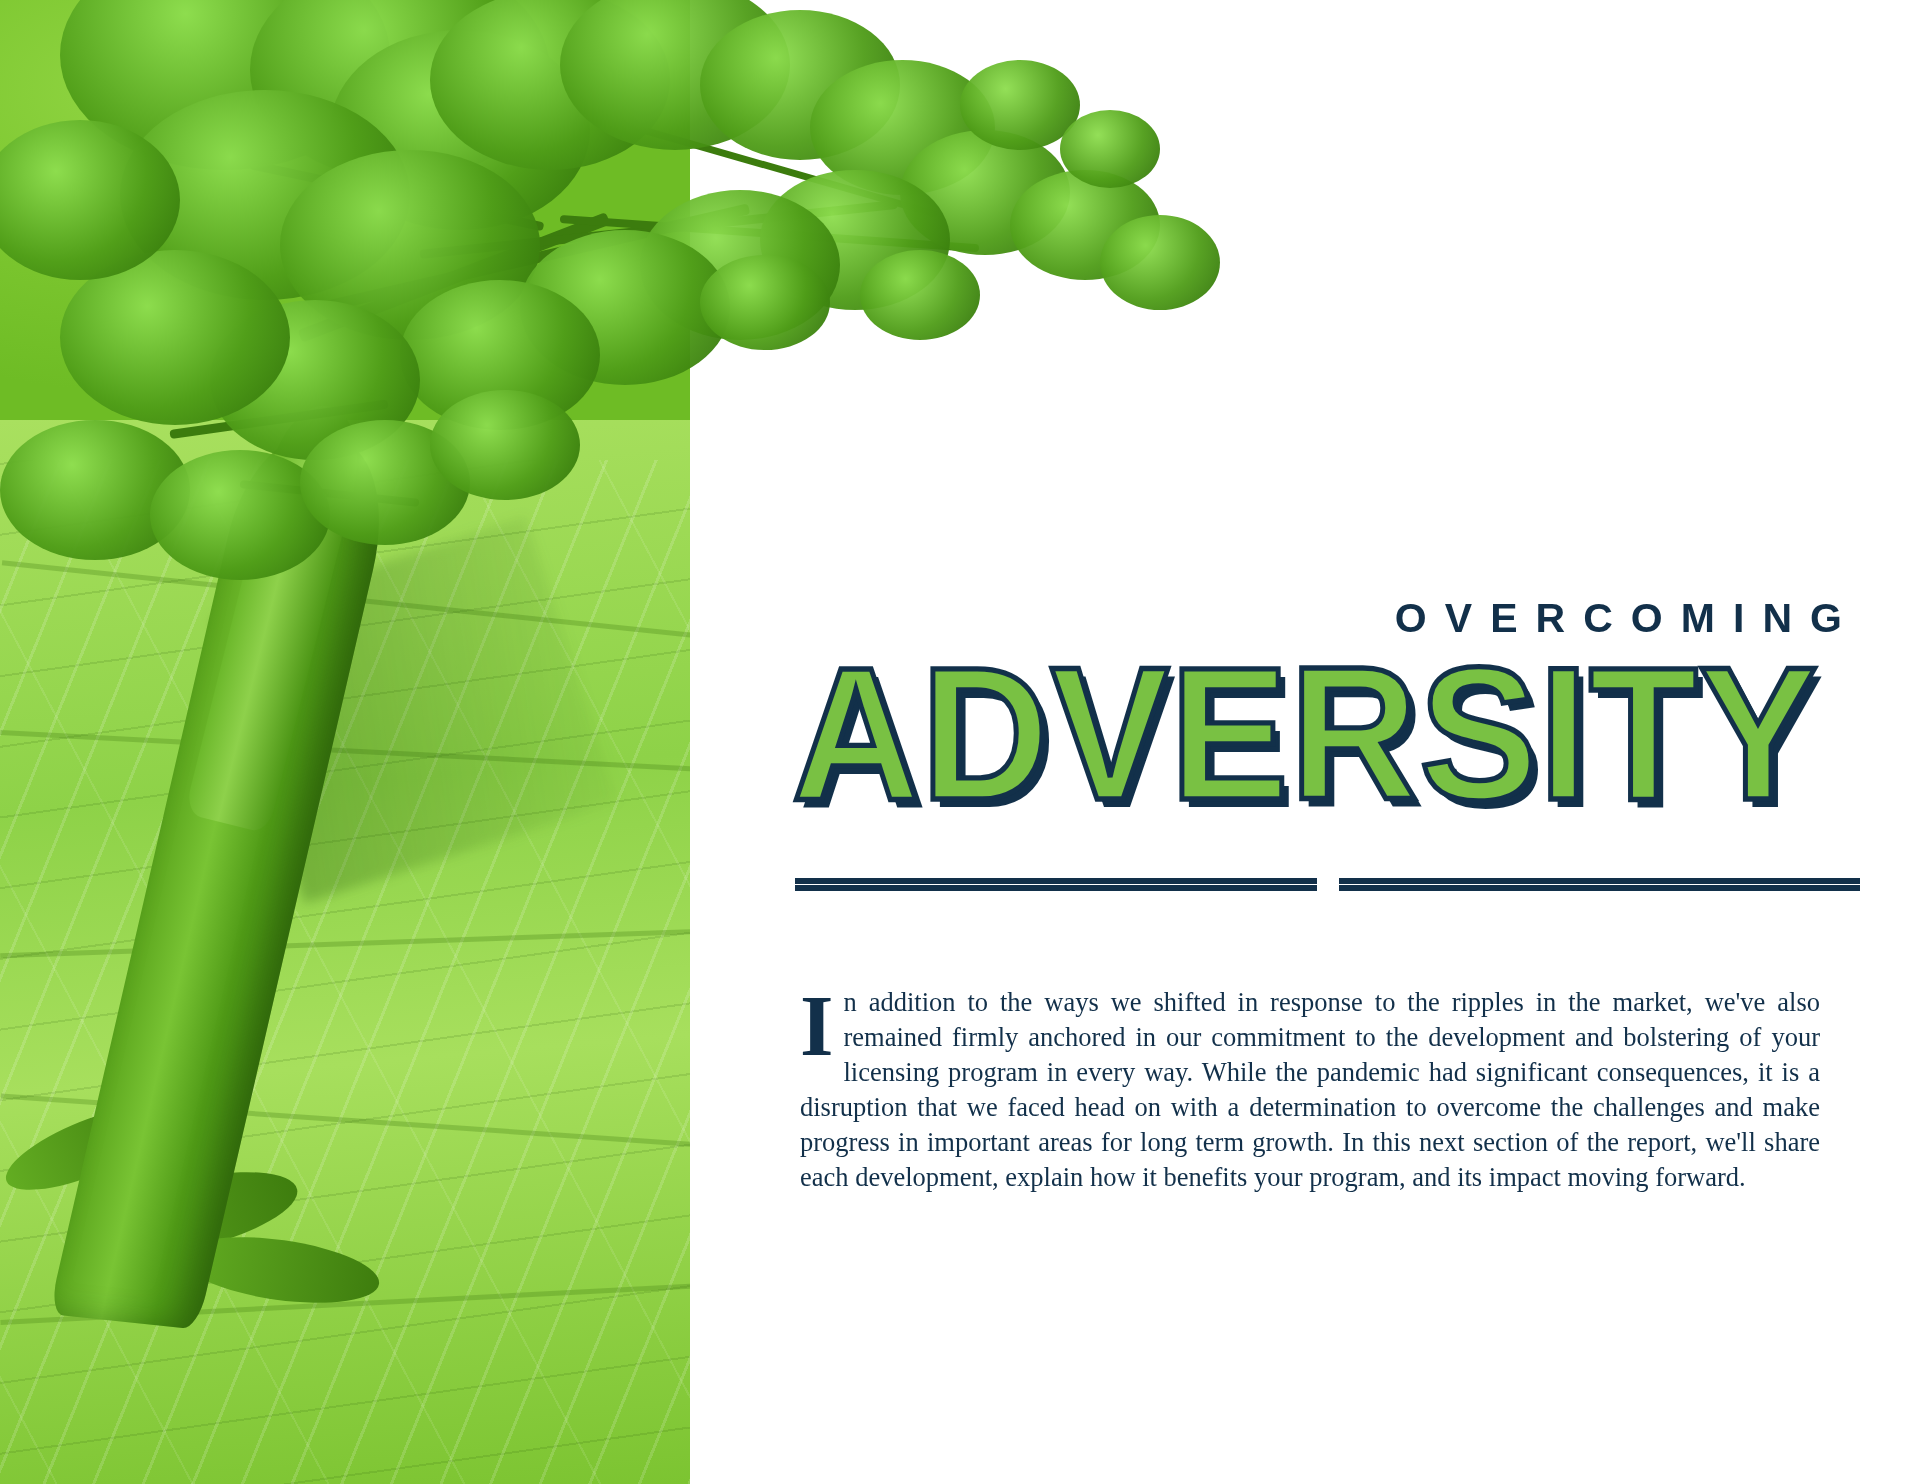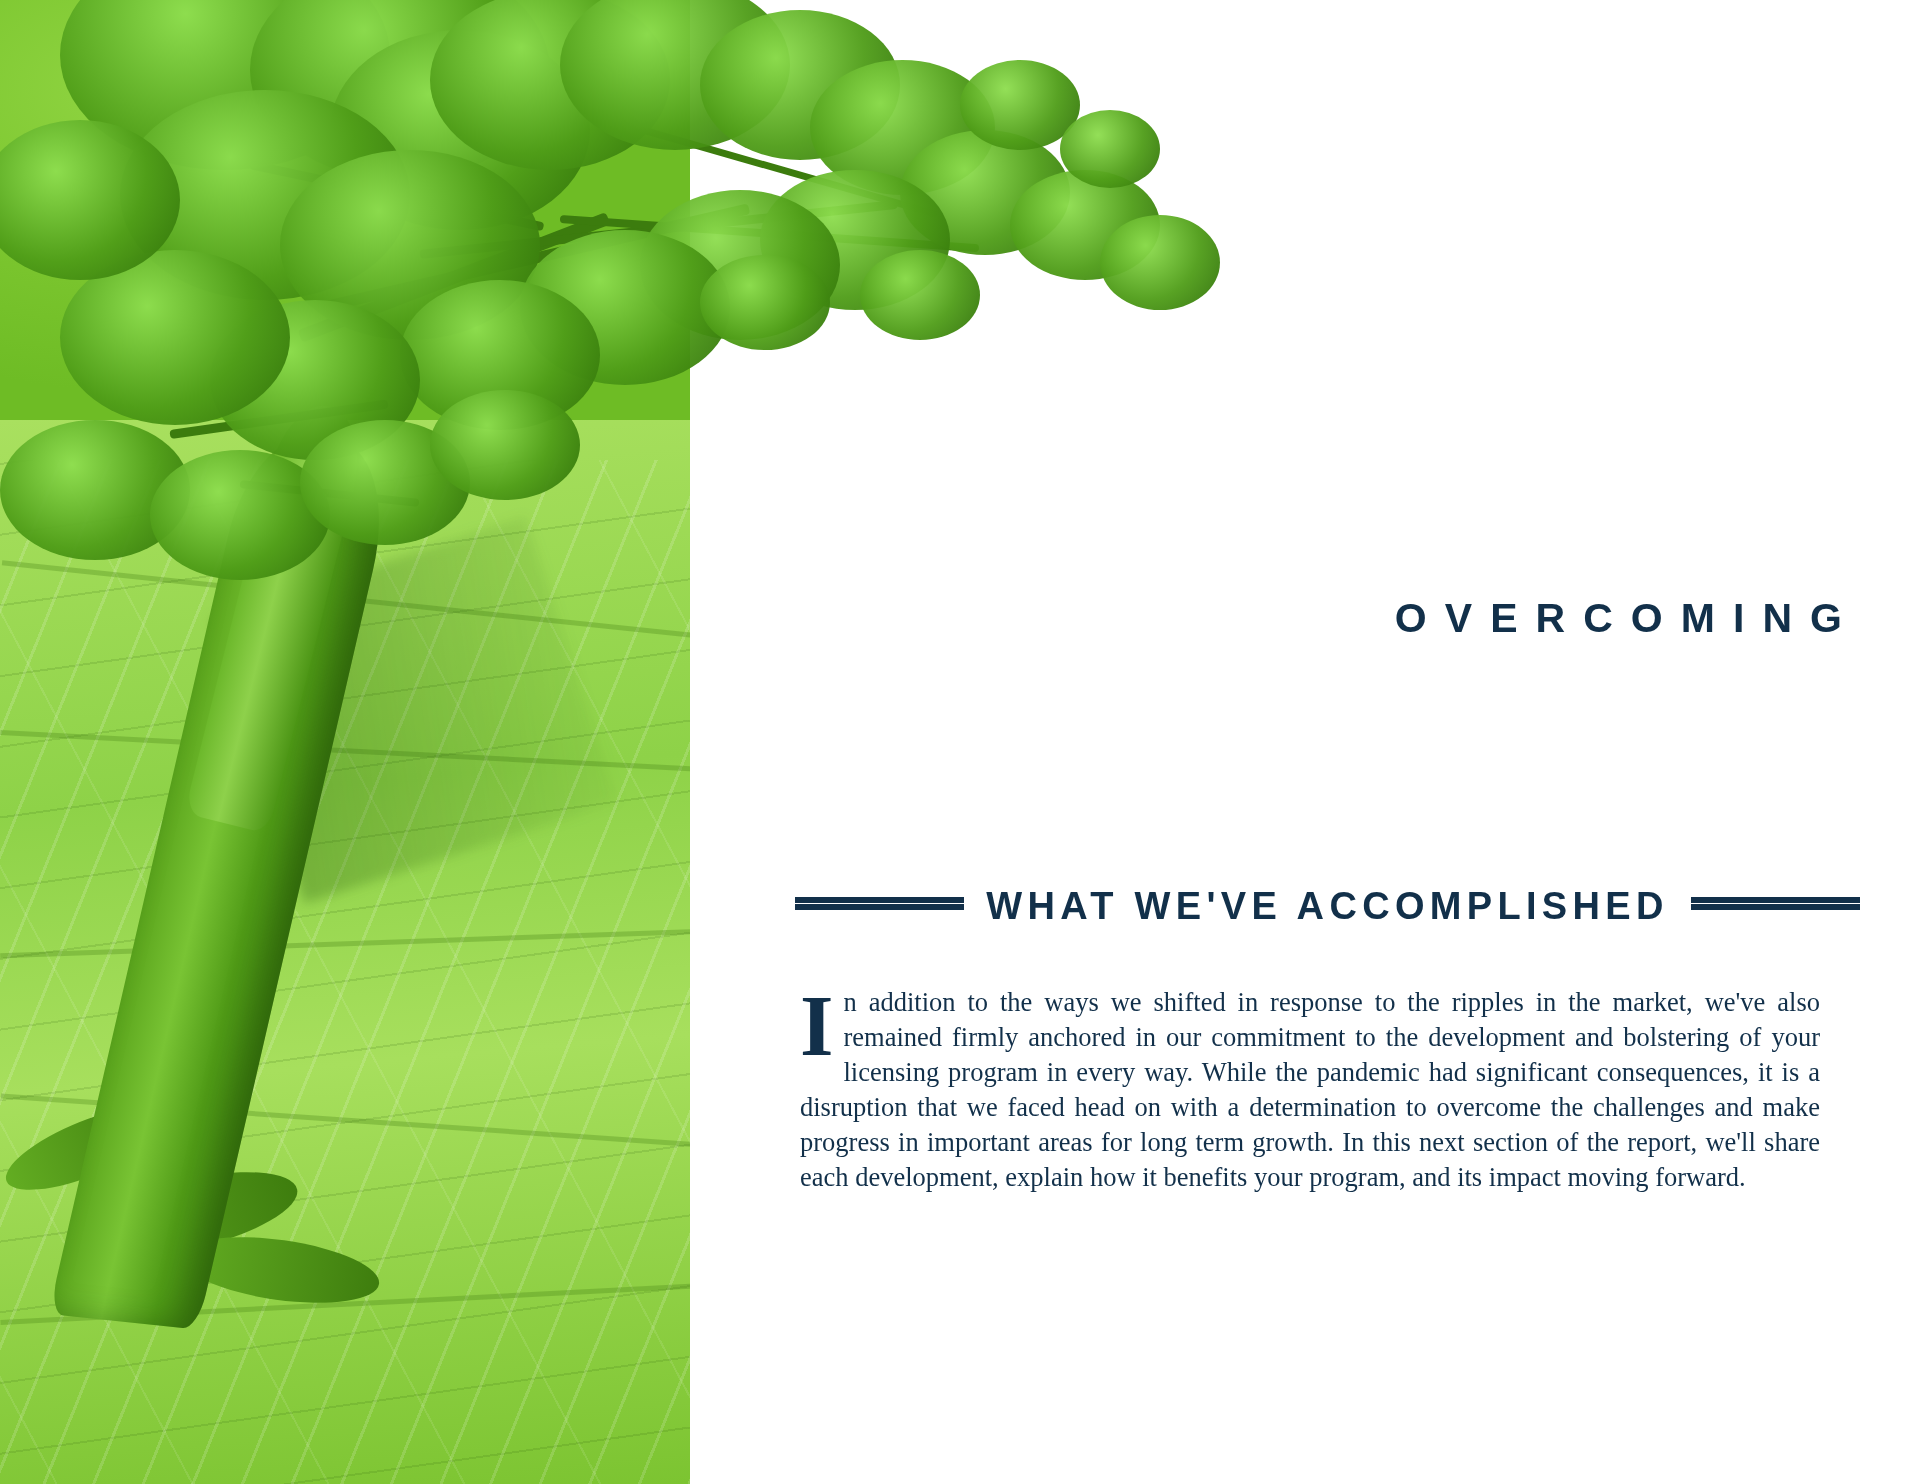--- a/index.html
+++ b/index.html
@@ -280,24 +280,26 @@
     <div class="leaf" style="left:860px; top:250px;  width:120px; height:90px;"></div>
     <div class="leaf" style="left:960px; top:60px;   width:120px; height:90px;"></div>
     <div class="leaf" style="left:1060px;top:110px;  width:100px; height:78px;"></div>
     <div class="leaf" style="left:700px; top:255px;  width:130px; height:95px;"></div>
   </div>
 
   <div class="content">
 
     <div class="kicker">OVERCOMING</div>
 
+    <div class="headline-wrap">
+      <div class="headline">ADVERSITY</div>
+    </div>
 
     <div class="subrule">
       <div class="line"></div>
-      <div class="sub-label">WHAT WE'VE ACCOMPLISHED</div>
       <div class="line"></div>
     </div>
 
   </div>
 
   <div class="body-copy">
     <span class="dropcap">I</span><span>n addition to the ways we shifted in response to the ripples in the market, we've also remained firmly anchored in our commitment to the development and bolstering of your licensing program in every way. While the pandemic had significant consequences, it is a disruption that we faced head on with a determination to overcome the challenges and make progress in important areas for long term growth. In this next section of the report, we'll share each development, explain how it benefits your program, and its impact moving forward.</span>
   </div>
 
 </div>

